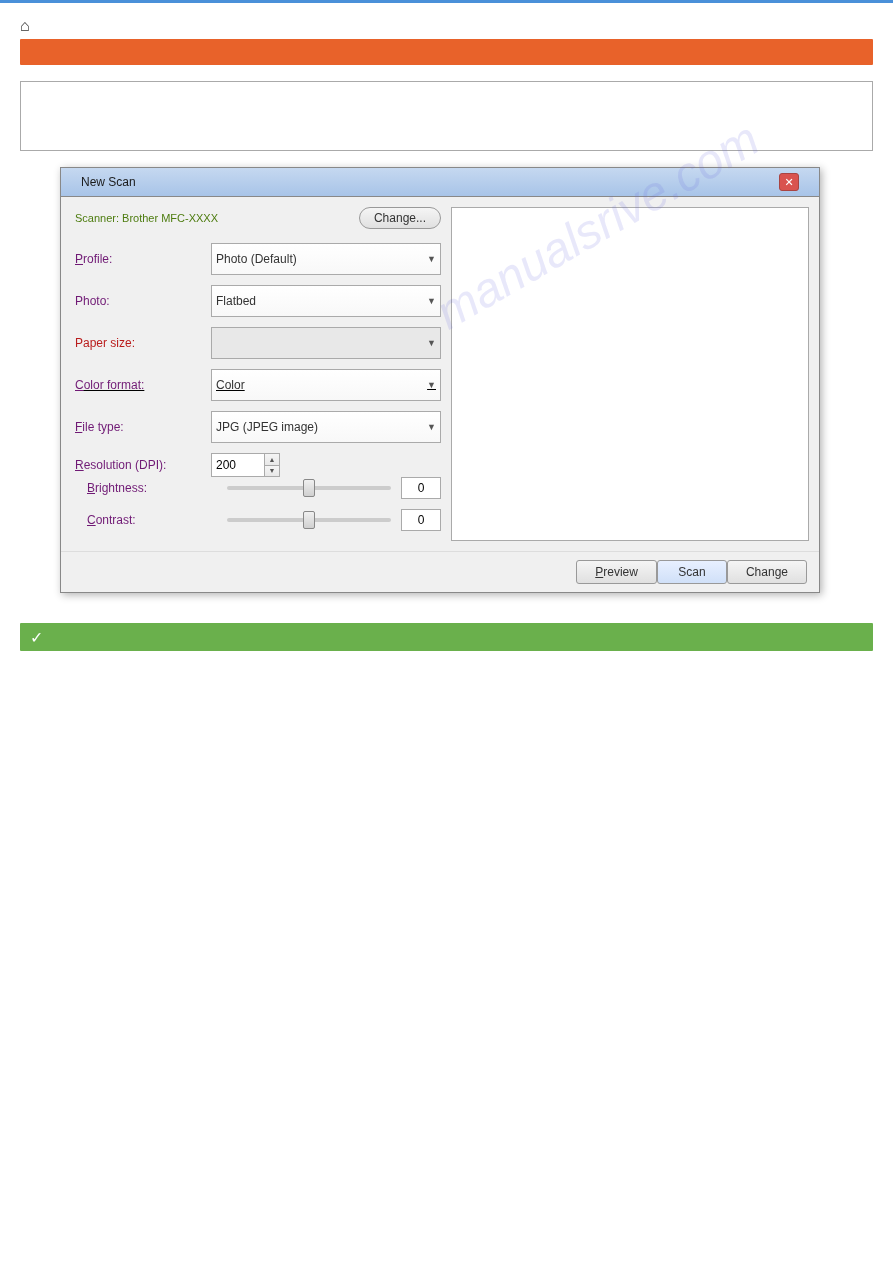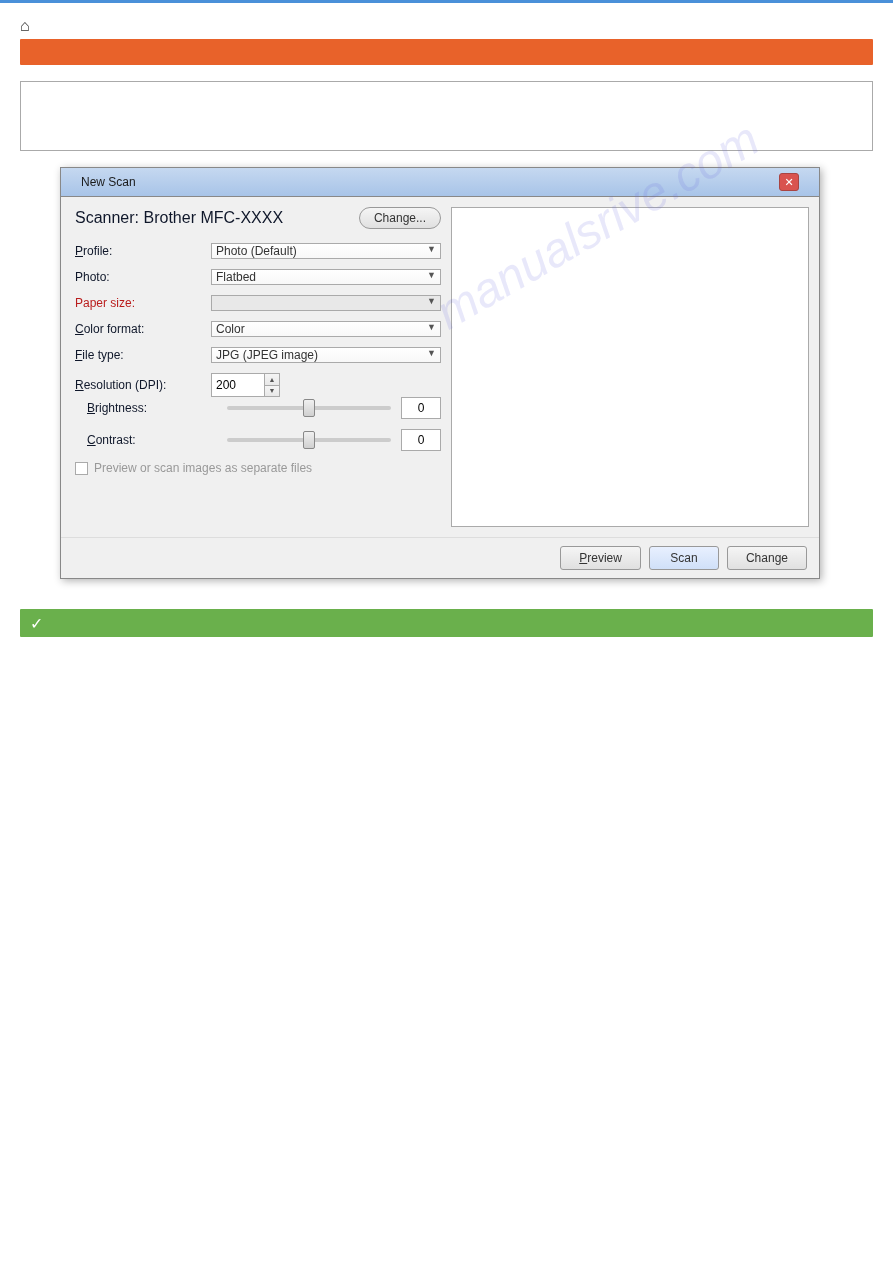--- a/index.html
+++ b/index.html
@@ -100,53 +100,54 @@
     }
 
     .scanner-row {
       display: flex;
       align-items: center;
       justify-content: space-between;
       margin-bottom: 14px;
       margin-left: 4px;
     }
     .scanner-label {
-      font-size: 16px;
-      color: #0f172a;
+      font-size: 11px;
+      color: #4d7c0f;
     }
     .change-btn {
       background: linear-gradient(to bottom, #f5f5f5, #e0e0e0);
       border: 1px solid #999;
       border-radius: 11px;
       padding: 3px 14px;
       font-size: 12px;
       cursor: pointer;
       color: #333;
     }
 
     .form-row {
       display: flex;
       align-items: center;
       margin-bottom: 10px;
     }
     .form-label {
       width: 140px;
       font-size: 12px;
-      color: #0f172a;
+      color: #701a75;
       padding-left: 4px;
     }
     .form-control {
       flex: 1;
-      height: 16px;
+      height: 32px;
       border: 1px solid #aaa;
       background: linear-gradient(to bottom, #fff, #f8f8f8);
       font-size: 12px;
       padding: 0 4px;
       color: #333;
       display: flex;
+      align-items: center;
       justify-content: space-between;
       cursor: pointer;
     }
     .form-control.disabled {
       background: #e8e8e8;
       color: #aaa;
     }
     .dropdown-arrow {
       font-size: 9px;
       color: #555;
@@ -247,21 +248,20 @@
       background: #fff;
       border: 1px solid #aaa;
       min-height: 320px;
       position: relative;
     }
 
     .dialog-footer {
       display: flex;
       justify-content: flex-end;
       padding: 8px 12px;
-      gap: 8px;
       border-top: 1px solid #ddd;
       background: #f0f0f0;
     }
     .footer-btn {
       background: linear-gradient(to bottom, #f5f5f5, #e0e0e0);
       border: 1px solid #999;
       border-radius: 3px;
       padding: 4px 18px;
       font-size: 12px;
       cursor: pointer;
@@ -363,21 +363,21 @@
         </div>
 
         <div class="form-row">
           <span class="form-label" style="color:#b91c1c;">Paper size:</span>
           <div class="form-control disabled">
             <span></span>
             <span class="dropdown-arrow">▼</span>
           </div>
         </div>
 
-        <div class="form-row" style="margin-top:6px;">
+        <div class="form-row" style="margin-top:6px;text-decoration:underline;">
           <span class="form-label">
             <span style="text-decoration:underline">C</span>olor format:
           </span>
           <div class="form-control">
             <span>Color</span>
             <span class="dropdown-arrow">▼</span>
           </div>
         </div>
 
         <div class="form-row">
@@ -416,24 +416,20 @@
         <div class="slider-row">
           <span class="form-label">
             <span style="text-decoration:underline">C</span>ontrast:
           </span>
           <div class="slider-track">
             <div class="slider-thumb"></div>
           </div>
           <div class="slider-value">0</div>
         </div>
 
-        <div class="checkbox-row">
-          <div class="checkbox-box"></div>
-          <span class="checkbox-label">Preview or scan images as separate files</span>
-        </div>
 
       </div>
 
       <div class="dialog-right"></div>
 
     </div>
 
     <div class="dialog-footer">
       <button class="footer-btn">
         <span style="text-decoration:underline">P</span>review

